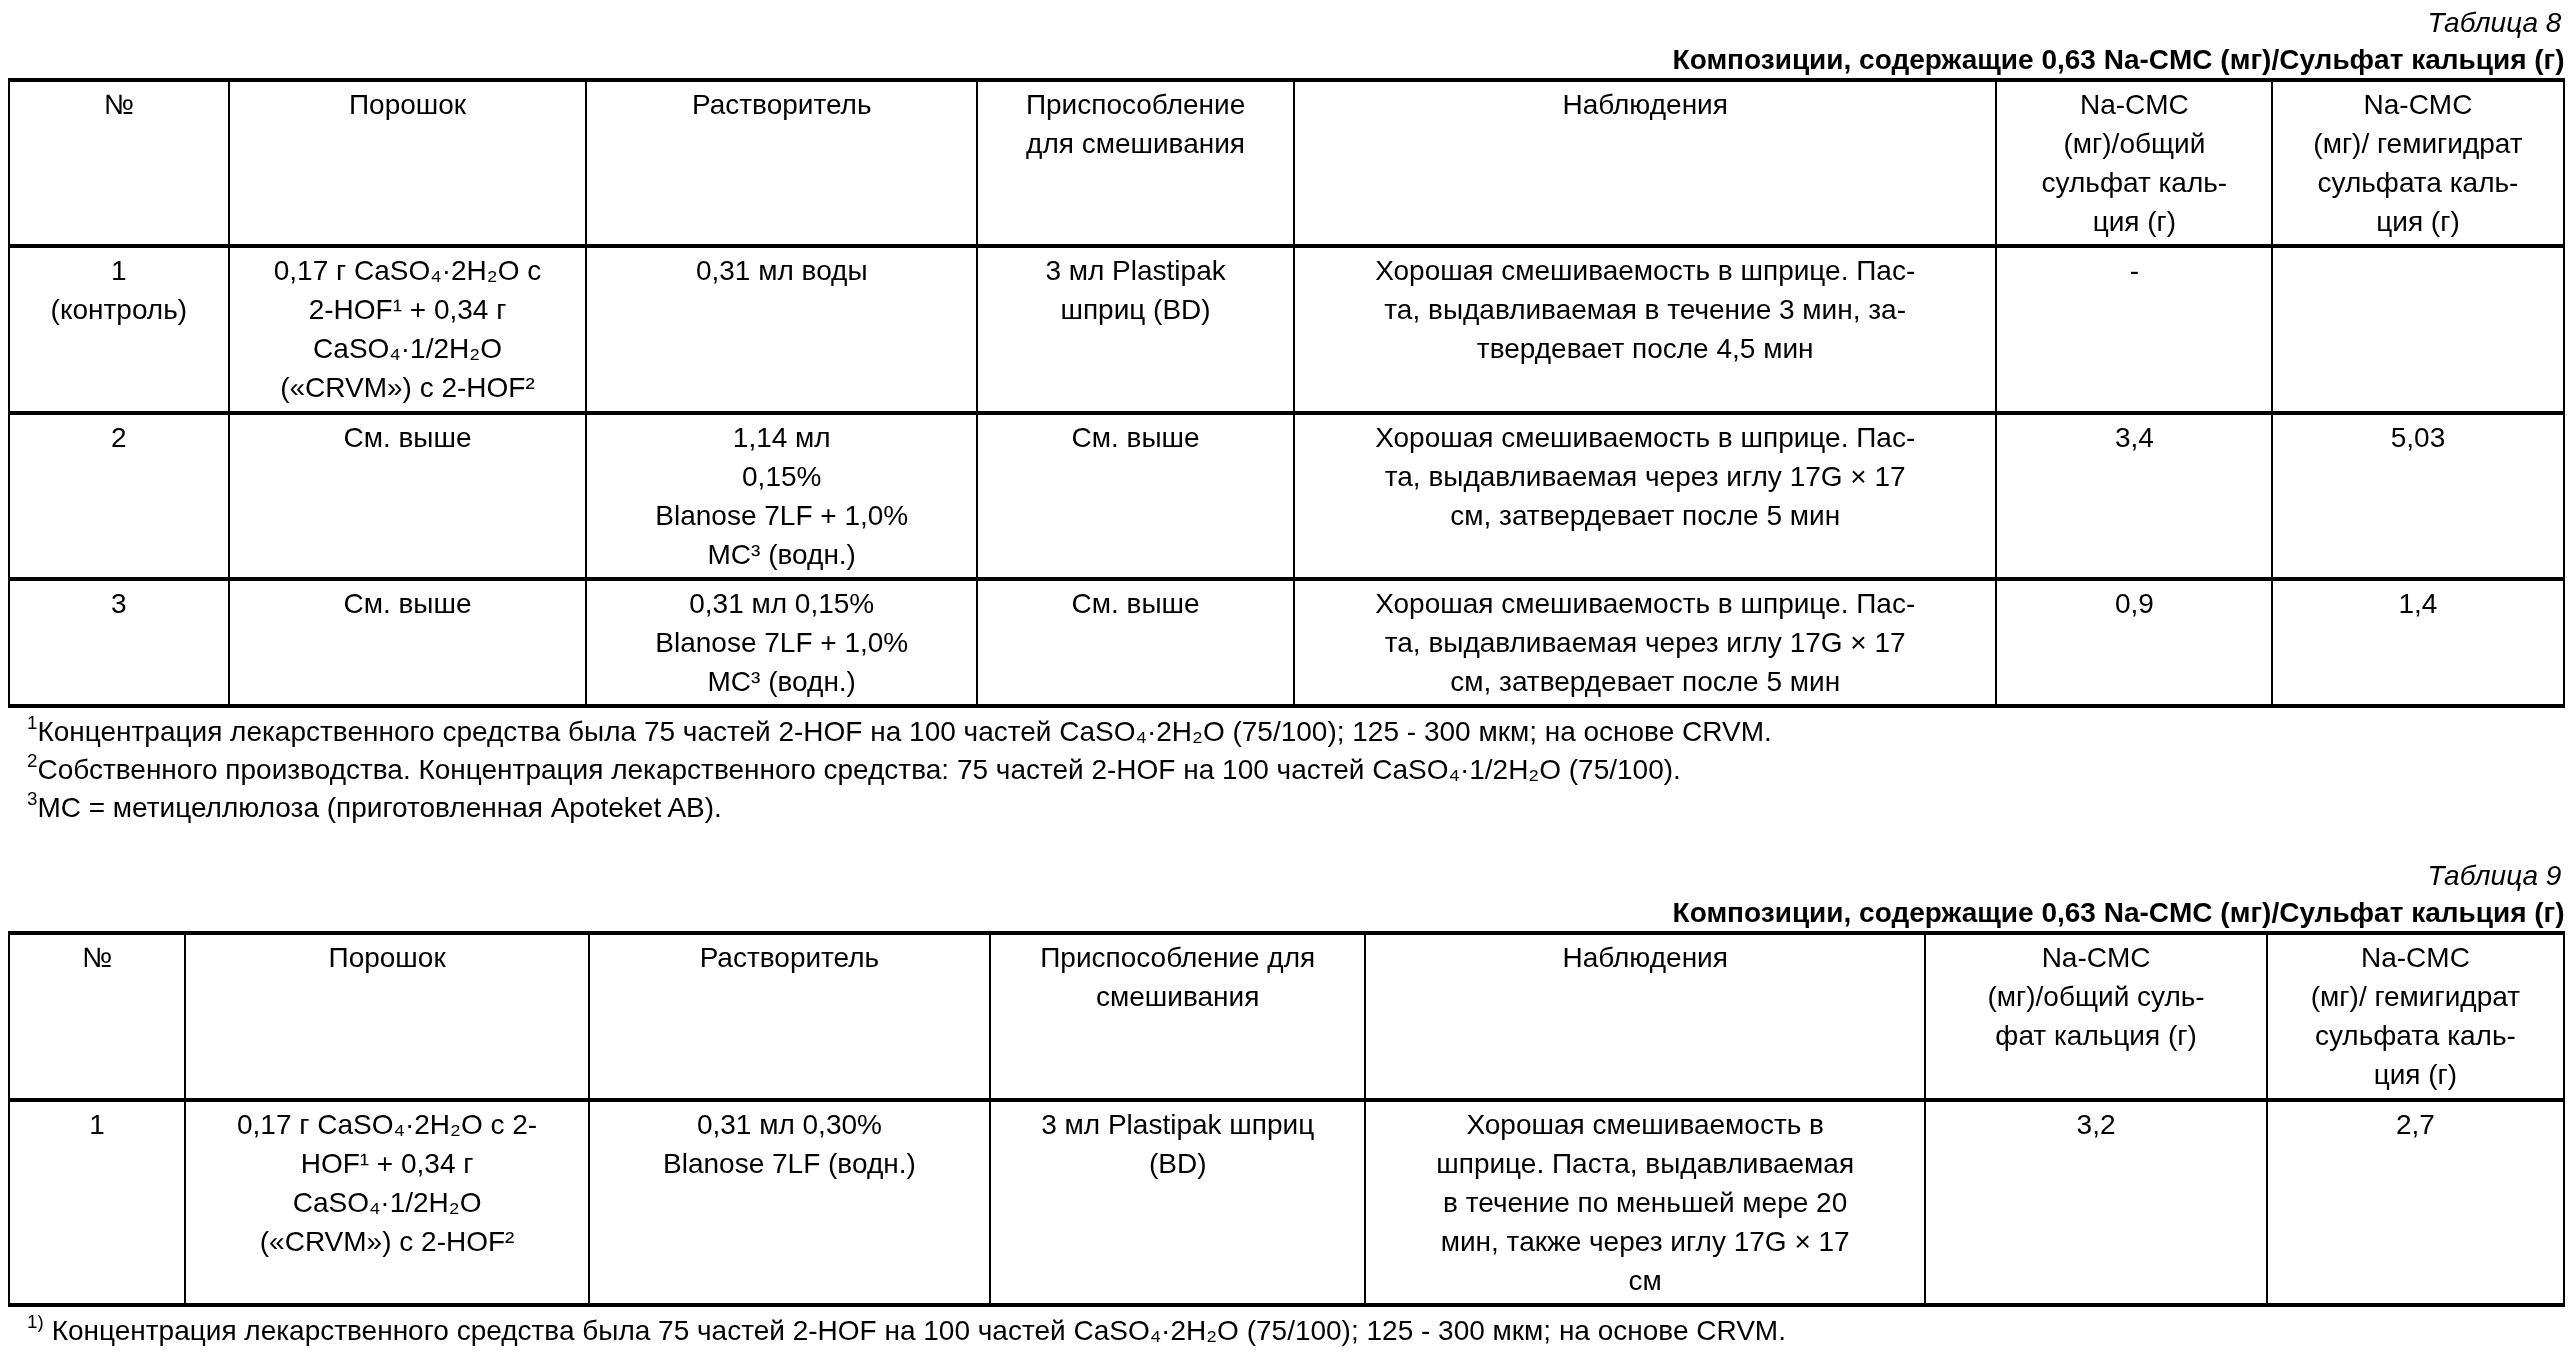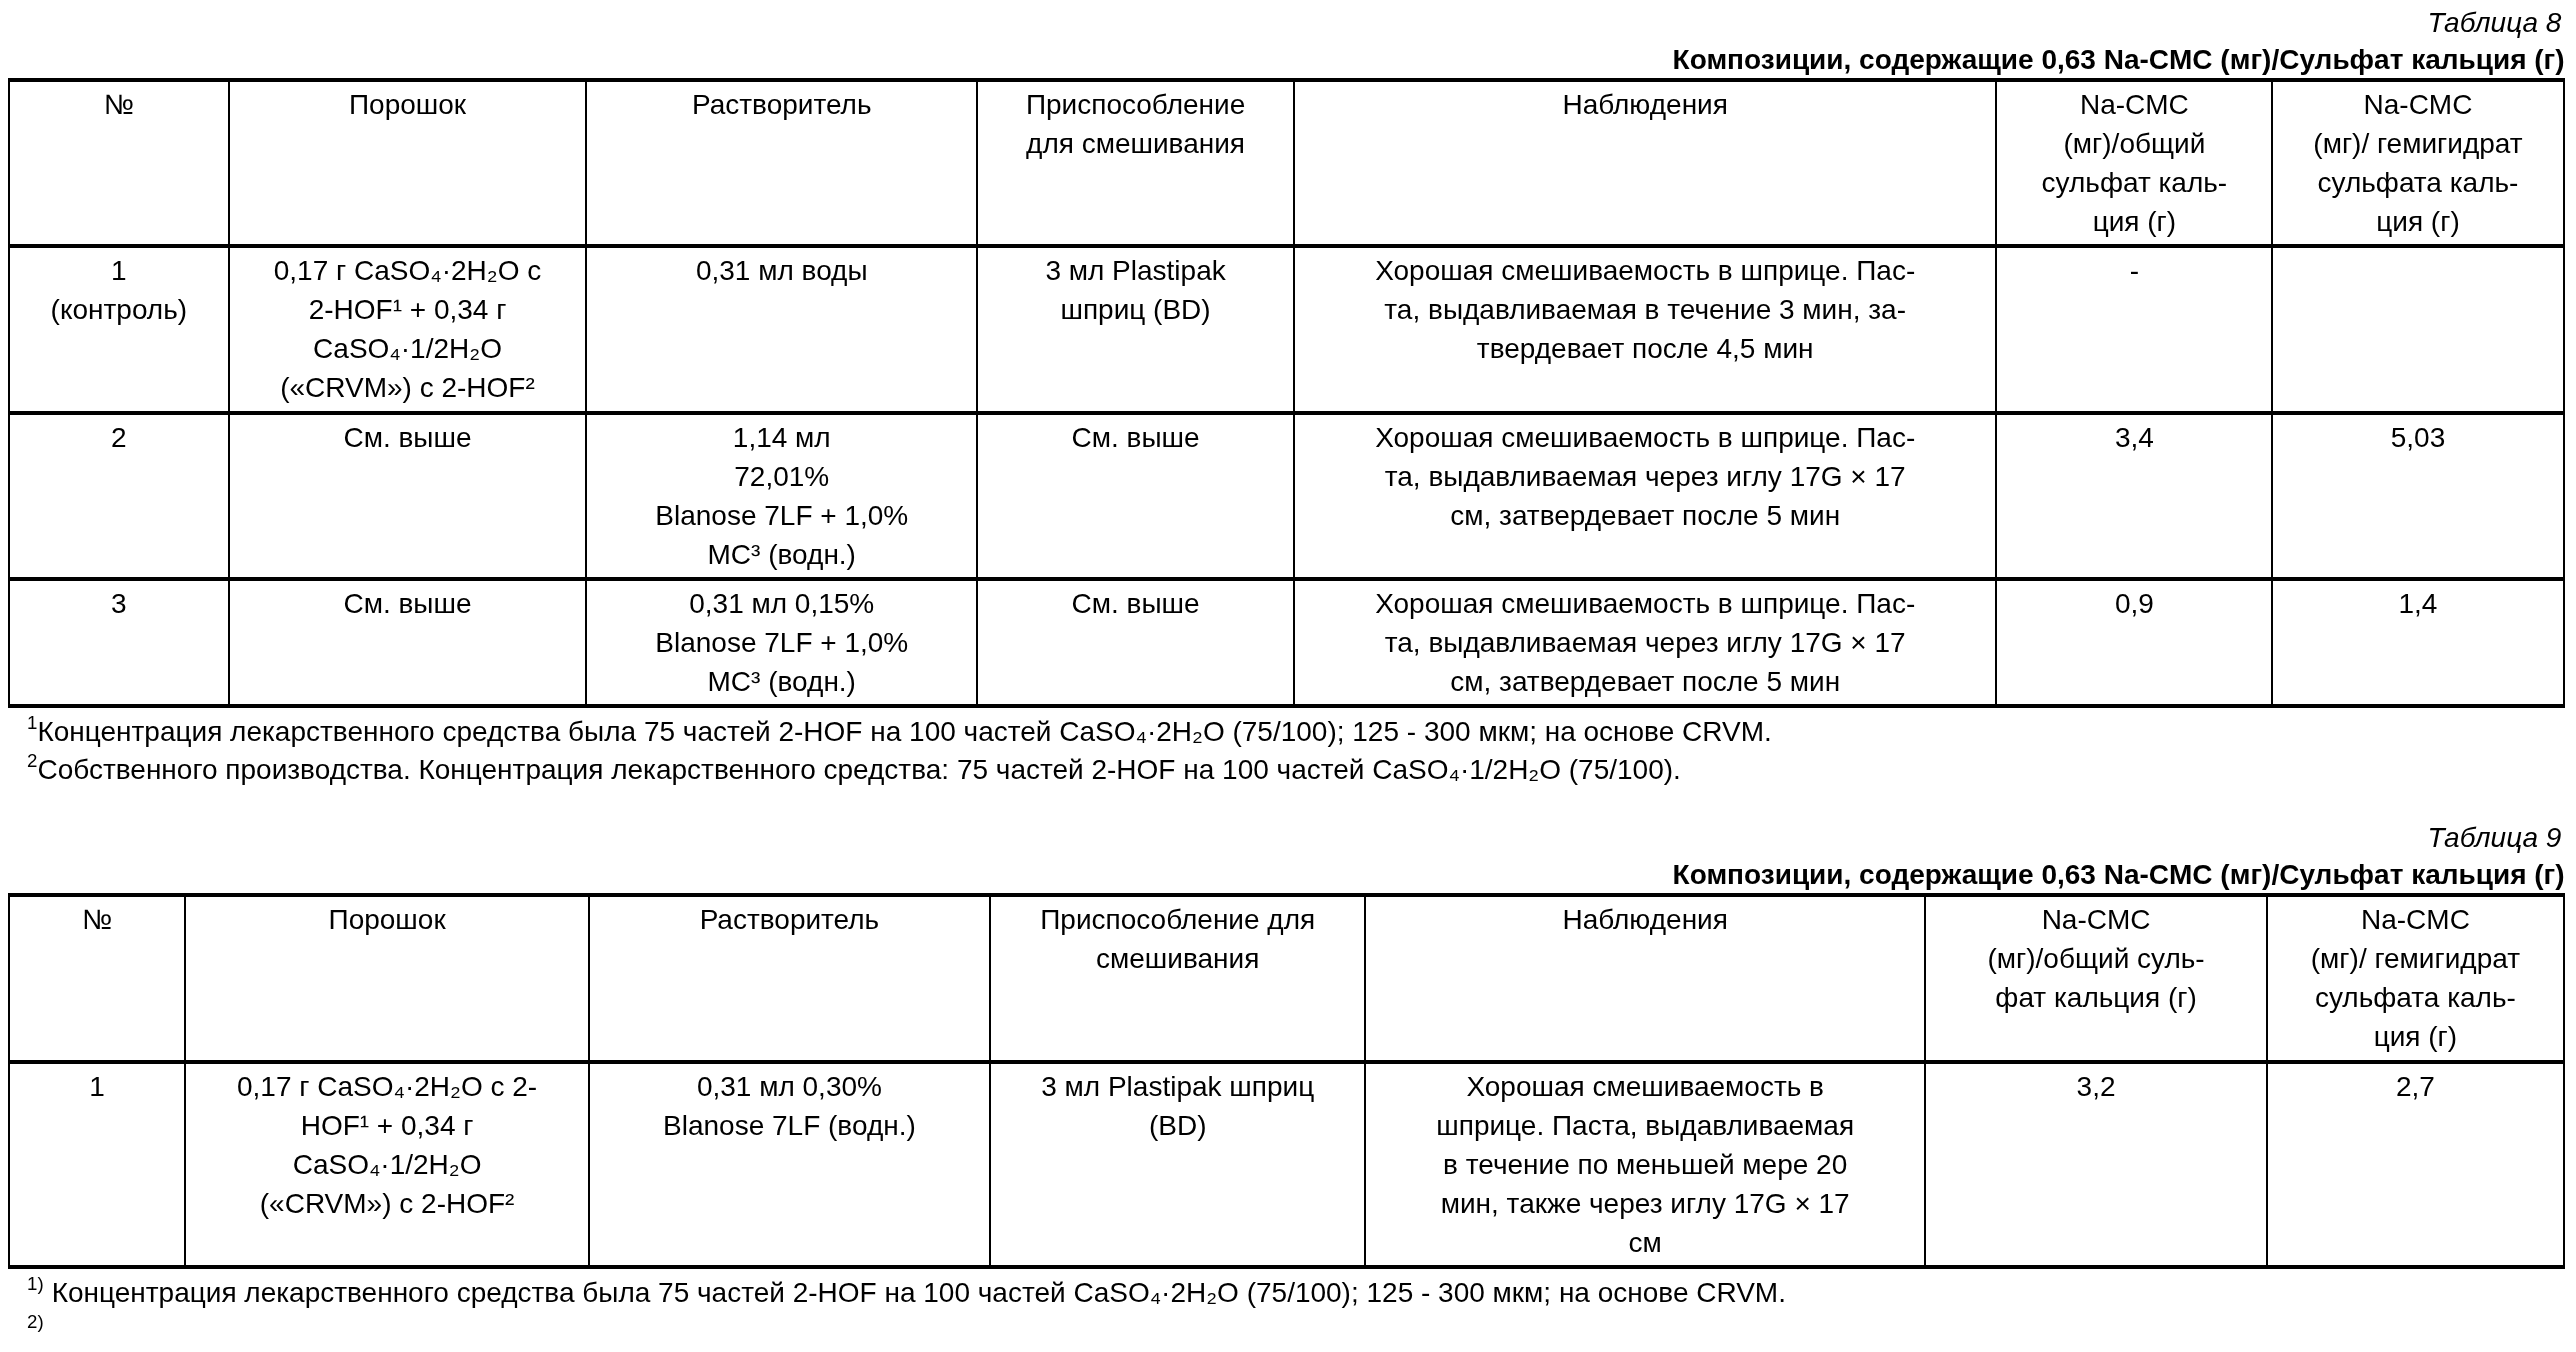--- a/index.html
+++ b/index.html
@@ -129,21 +129,21 @@
         <td>Хорошая смешиваемость в шприце. Пас-
 та, выдавливаемая в течение 3 мин, за-
 твердевает после 4,5 мин</td>
         <td>-</td>
         <td></td>
       </tr>
       <tr class="r1">
         <td>2</td>
         <td>См. выше</td>
         <td>1,14 мл
-72,01%
+0,15%
 Blanose 7LF + 1,0%
 МС³ (водн.)</td>
         <td>См. выше</td>
         <td>Хорошая смешиваемость в шприце. Пас-
 та, выдавливаемая через иглу 17G × 17
 см, затвердевает после 5 мин</td>
         <td>3,4</td>
         <td>5,03</td>
       </tr>
       <tr class="r2">
@@ -158,20 +158,21 @@
 см, затвердевает после 5 мин</td>
         <td>0,9</td>
         <td>1,4</td>
       </tr>
     </tbody>
   </table>
 
   <div class="footnotes">
     <div class="footnote"><sup>1</sup><span>Концентрация лекарственного средства была 75 частей 2-HOF на 100 частей CaSO₄·2H₂O (75/100); 125 - 300 мкм; на основе CRVM.</span></div>
     <div class="footnote"><sup>2</sup><span>Собственного производства. Концентрация лекарственного средства: 75 частей 2-HOF на 100 частей CaSO₄·1/2H₂O (75/100).</span></div>
+    <div class="footnote"><sup>3</sup><span>МС = метицеллюлоза (приготовленная Apoteket AB).</span></div>
   </div>
 </section>
 
 <section class="section-gap">
   <div class="tbl-label">Таблица 9</div>
   <div class="tbl-title">Композиции, содержащие 0,63 Na-CMC (мг)/Сульфат кальция (г)</div>
 
   <table class="data-table" id="table9">
     <colgroup>
       <col style="width:6.9%">

